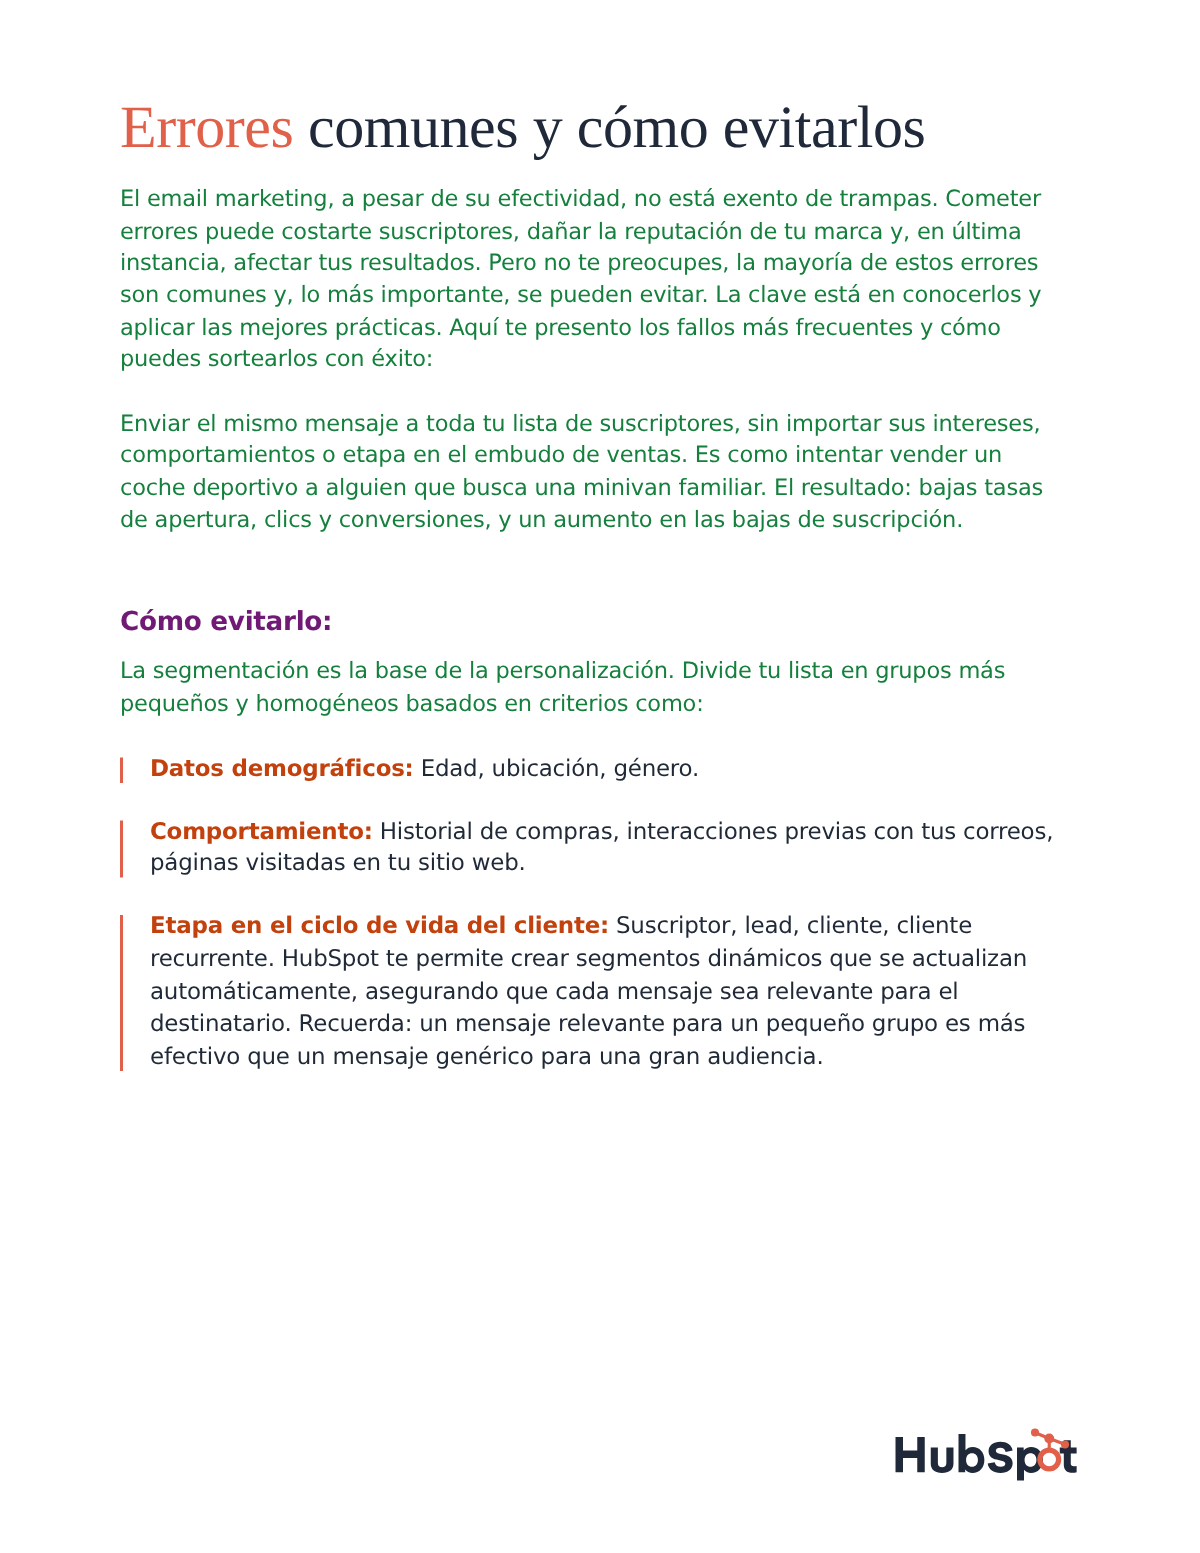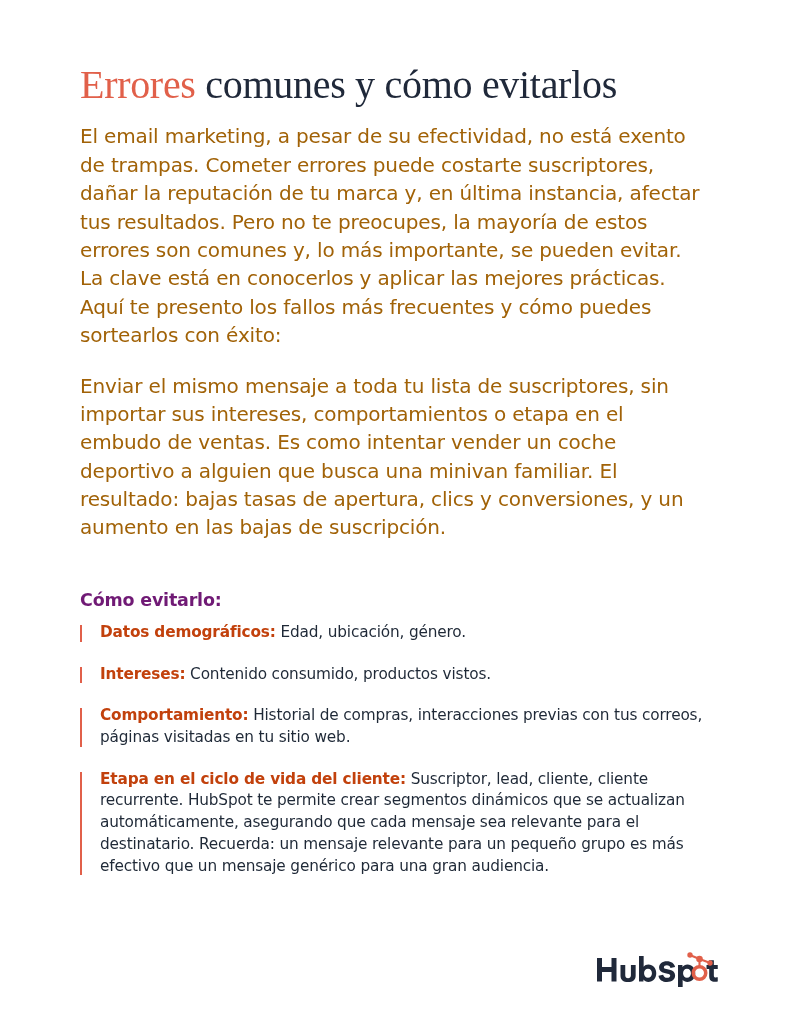--- a/index.html
+++ b/index.html
@@ -33,23 +33,23 @@
     color: #20293a;
     margin: 0 0 14px 0;
     letter-spacing: -0.3px;
     max-width: 560px;
   }
   .doc-title .accent { color: #e1604a; }
 
   
   .body-text {
     font-family: "DejaVu Sans", "Liberation Sans", sans-serif;
-    font-size: 20px;
+    font-size: 15px;
     line-height: 1.42;
-    color: #a16207;
+    color: #15803d;
     margin: 0;
     letter-spacing: -0.15px;
     max-width: 620px;
   }
 
   .intro-para { margin-bottom: 22px; }
 
   
   .section-heading {
     font-family: "Liberation Serif", "DejaVu Serif", serif;
@@ -127,31 +127,31 @@
 
   <h1 class="doc-title"><span class="accent">Errores</span><span> comunes y cómo evitarlos</span></h1>
 
   <p class="body-text intro-para">El email marketing, a pesar de su efectividad, no está exento de trampas. Cometer errores puede costarte suscriptores, dañar la reputación de tu marca y, en última instancia, afectar tus resultados. Pero no te preocupes, la mayoría de estos errores son comunes y, lo más importante, se pueden evitar. La clave está en conocerlos y aplicar las mejores prácticas. Aquí te presento los fallos más frecuentes y cómo puedes sortearlos con éxito:</p>
 
 
   <p class="body-text section-para">Enviar el mismo mensaje a toda tu lista de suscriptores, sin importar sus intereses, comportamientos o etapa en el embudo de ventas. Es como intentar vender un coche deportivo a alguien que busca una minivan familiar. El resultado: bajas tasas de apertura, clics y conversiones, y un aumento en las bajas de suscripción.</p>
 
   <h3 class="sub-heading">Cómo evitarlo:</h3>
 
+  <p class="body-text lead-para">La segmentación es la base de la personalización. Divide tu lista en grupos más pequeños y homogéneos basados en criterios como:</p>
 
   <ul class="criteria-list">
 
     <li class="criteria-item">
       <span class="criteria-rule"></span>
       <span class="criteria-text"><span class="criteria-label">Datos demográficos:</span><span> Edad, ubicación, género.</span></span>
     </li>
 
     <li class="criteria-item">
       <span class="criteria-rule"></span>
-      <span class="criteria-text"><span class="criteria-label">Intereses:</span><span> Contenido consumido, productos vistos.</span></span>
     </li>
 
     <li class="criteria-item">
       <span class="criteria-rule"></span>
       <span class="criteria-text"><span class="criteria-label">Comportamiento:</span><span> Historial de compras, interacciones previas con tus correos, páginas visitadas en tu sitio web.</span></span>
     </li>
 
     <li class="criteria-item">
       <span class="criteria-rule"></span>
       <span class="criteria-text"><span class="criteria-label">Etapa en el ciclo de vida del cliente:</span><span> Suscriptor, lead, cliente, cliente recurrente.  HubSpot te permite crear segmentos dinámicos que se actualizan automáticamente, asegurando que cada mensaje sea relevante para el destinatario. Recuerda: un mensaje relevante para un pequeño grupo es más efectivo que un mensaje genérico para una gran audiencia.</span></span>

